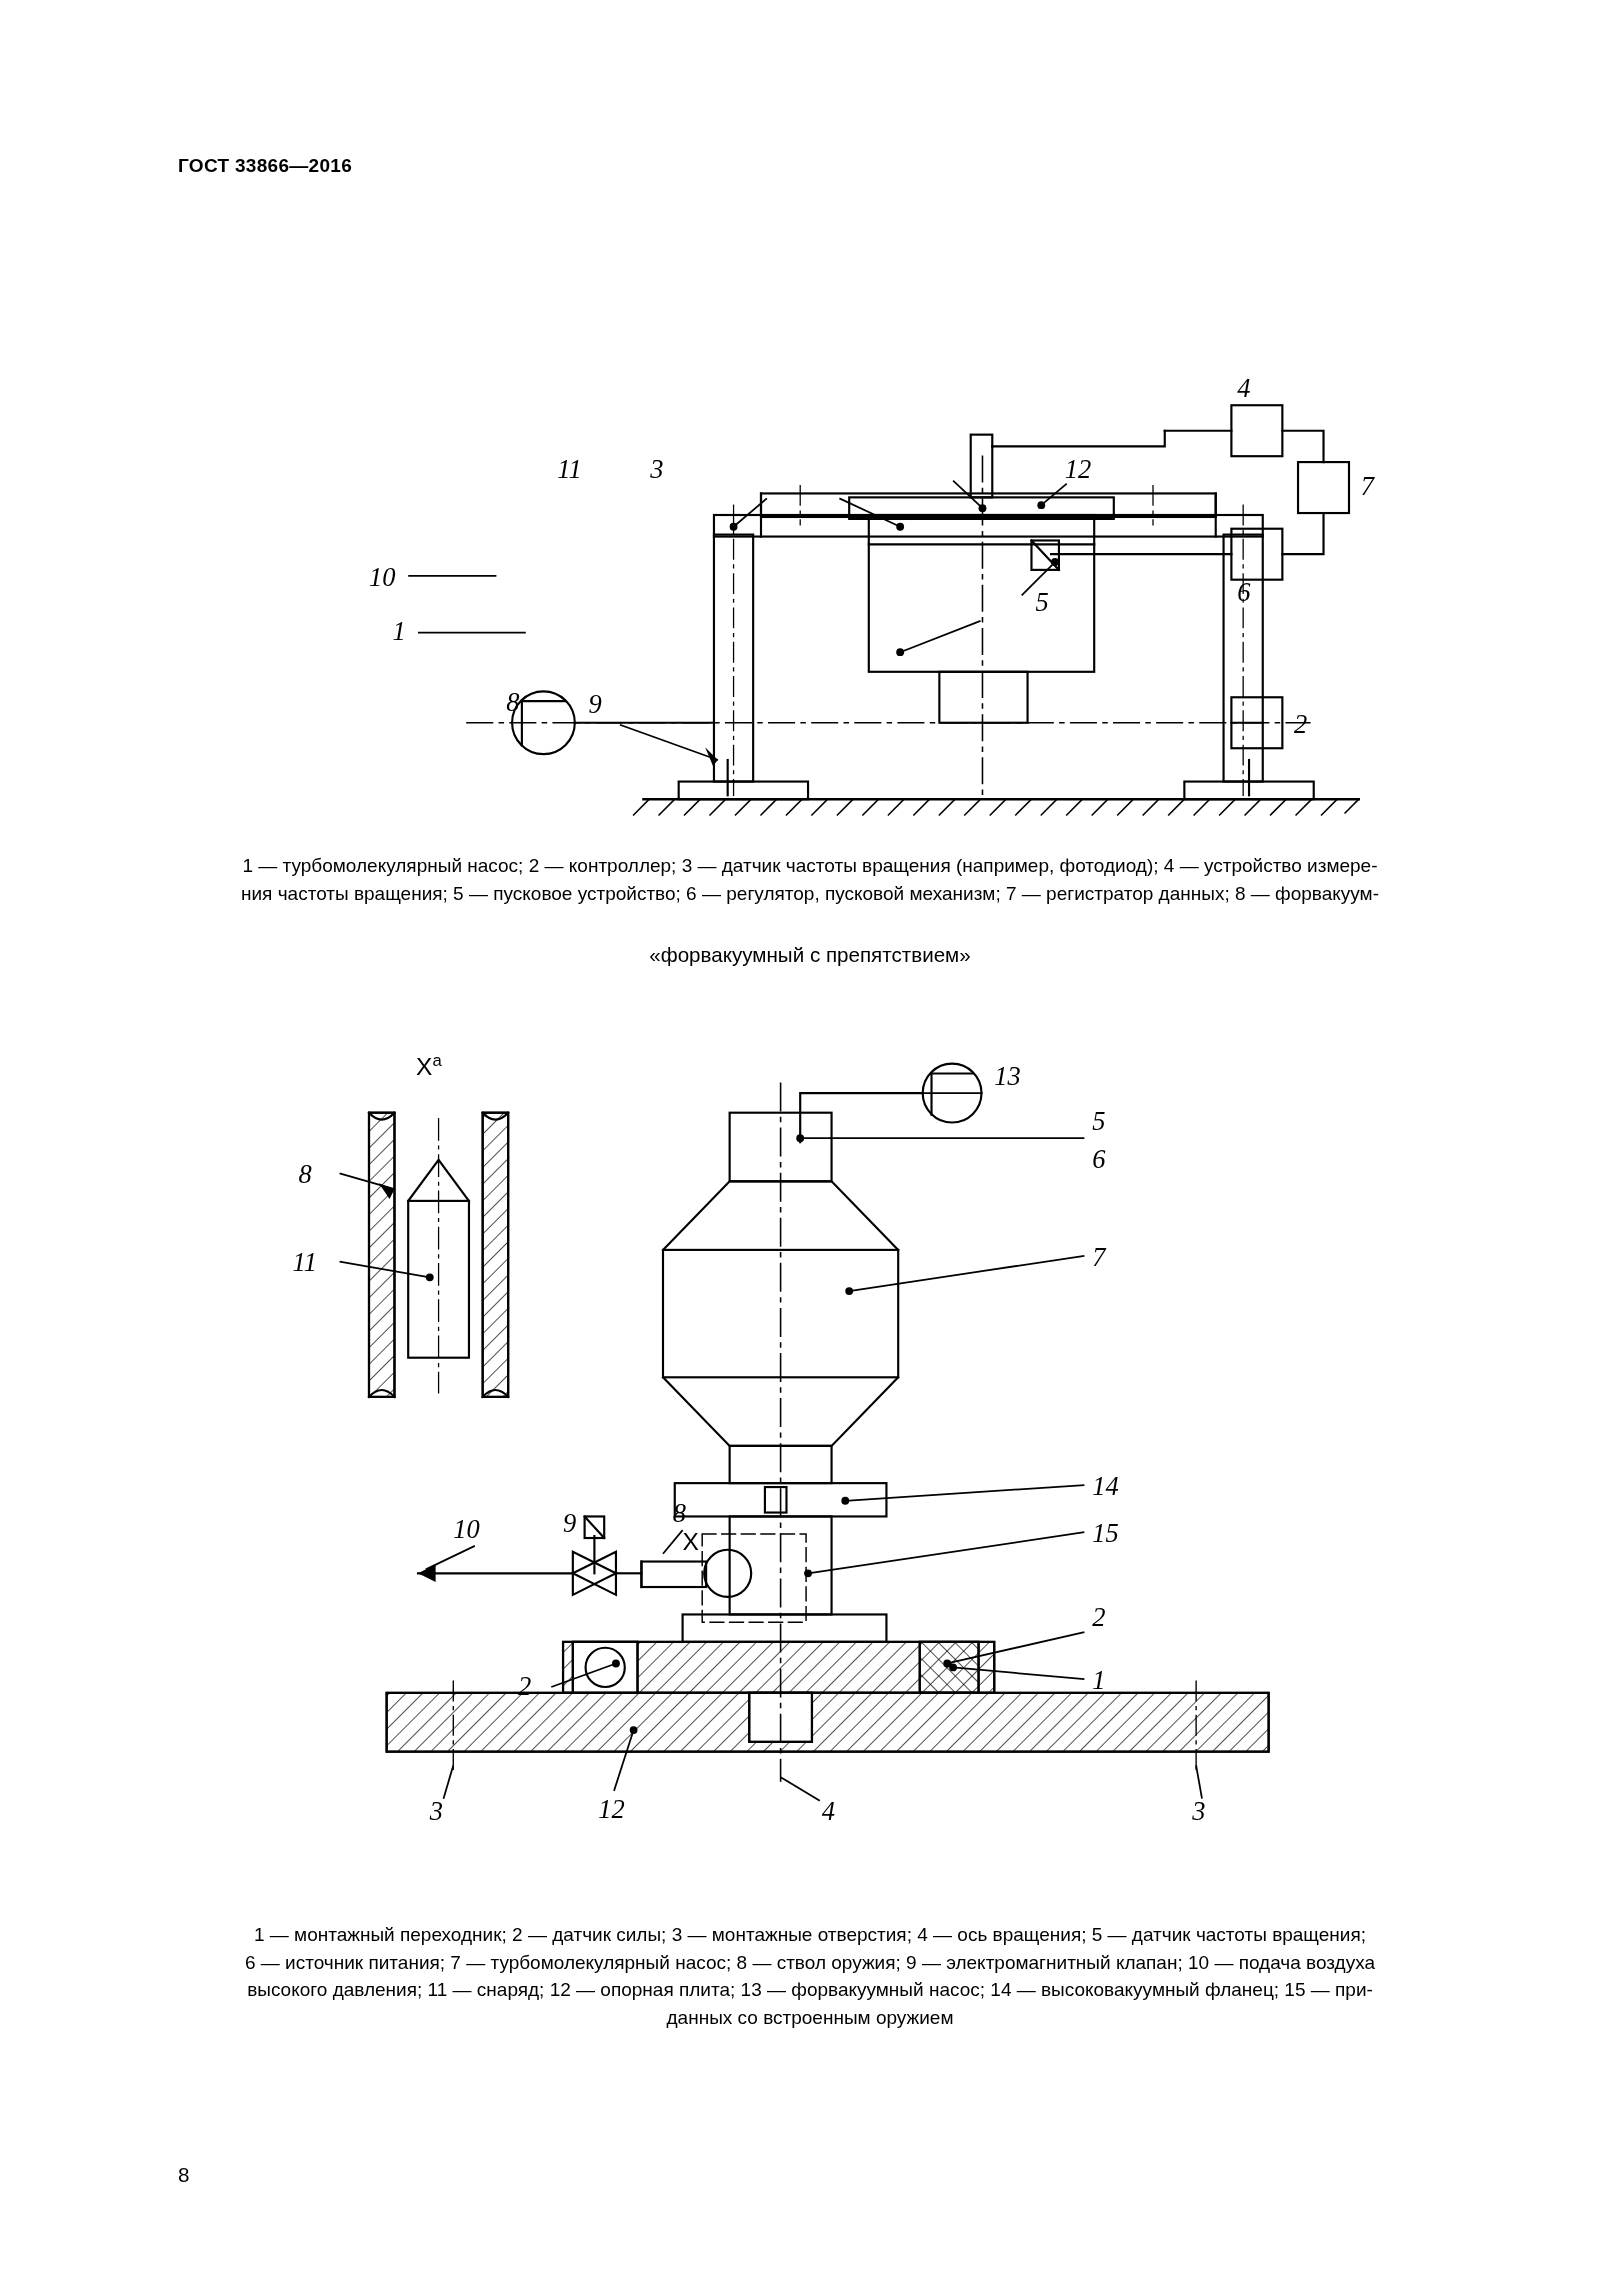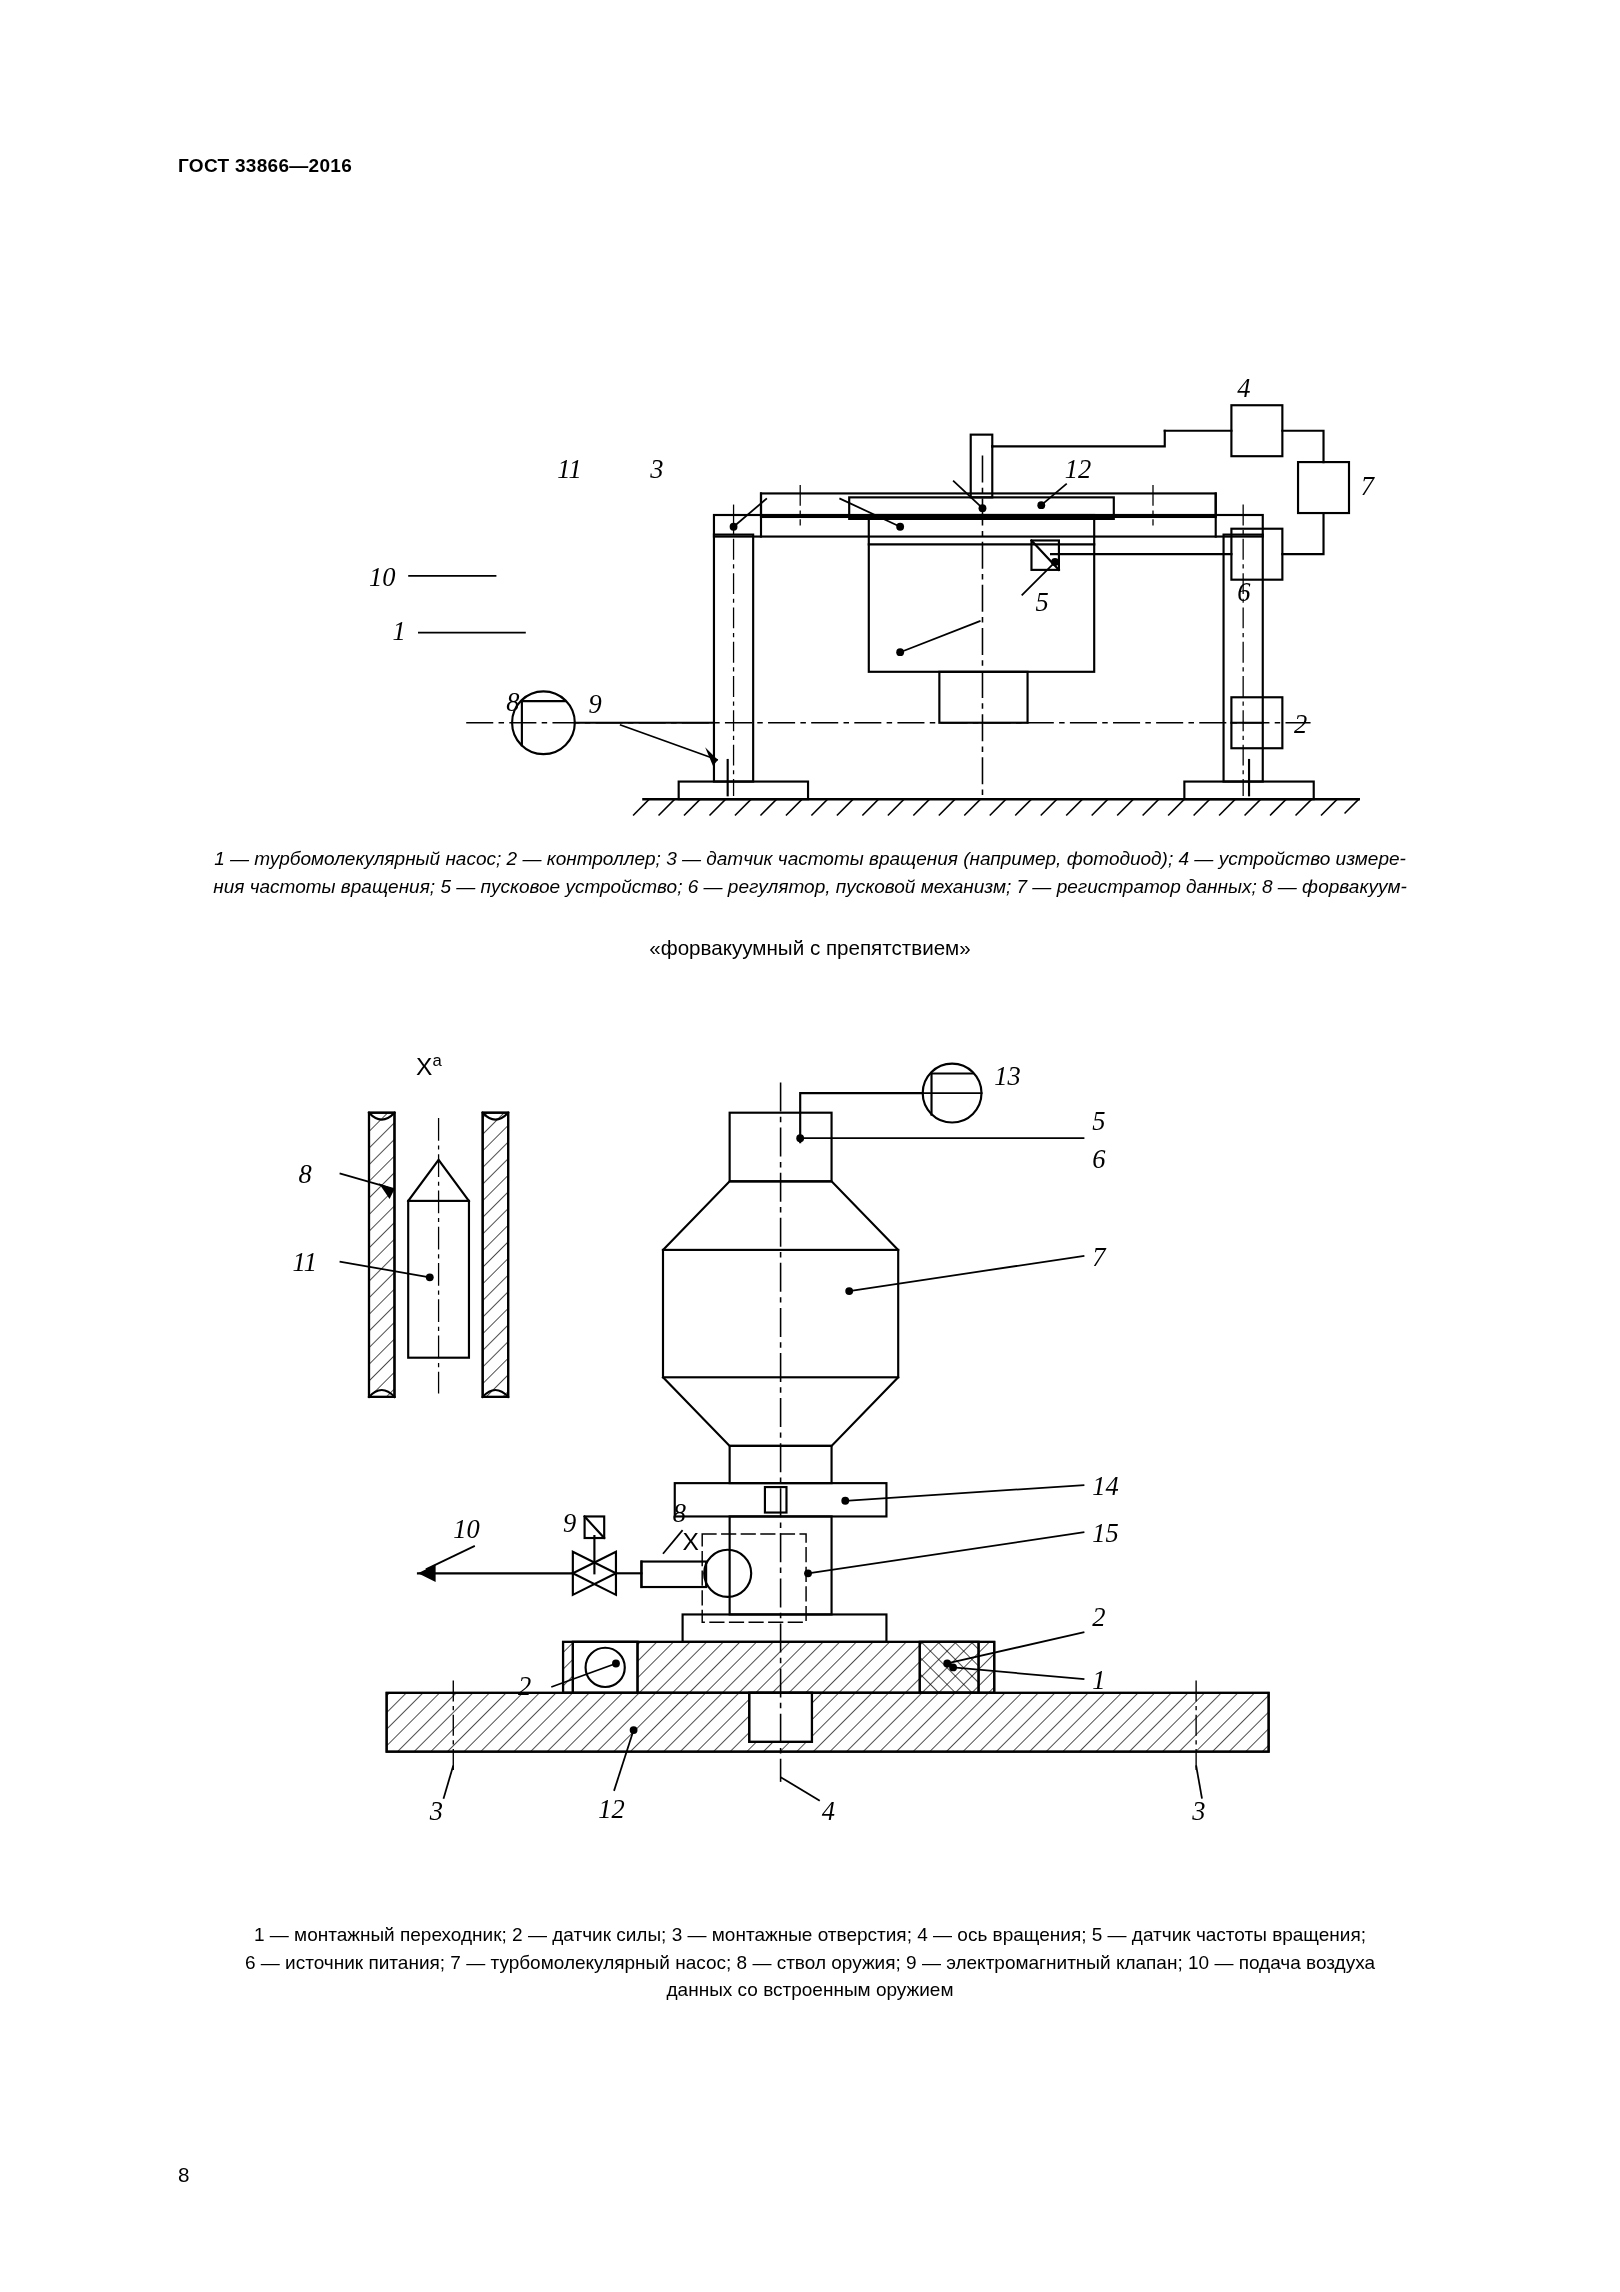--- a/index.html
+++ b/index.html
@@ -218,21 +218,21 @@
       <text class="lbl" x="340" y="510">8</text>
       <text class="lbl" x="424" y="512">9</text>
       <text class="lbl" x="880" y="408">5</text>
 
       <g stroke="#000" fill="none" stroke-width="1.8">
         <line x1="240" y1="372" x2="330" y2="372"></line>
         <line x1="250" y1="430" x2="360" y2="430"></line>
       </g>
     </svg>
 
-    <div class="caption justify" style="width:1264px; margin:26px auto 0;font-style:italic;">
+    <div class="caption justify" style="width:1264px; margin:33px auto 0;">
       <div>1 — турбомолекулярный насос; 2 — контроллер; 3 — датчик частоты вращения (например, фотодиод); 4 — устройство измере-</div>
       <div>ния частоты вращения; 5 — пусковое устройство; 6 — регулятор, пусковой механизм; 7 — регистратор данных; 8 — форвакуум-</div>
     </div>
 
     <div class="figtitle" style="width:1264px; margin:33px auto 0;">
       <div>«форвакуумный с препятствием»</div>
     </div>
   </div>
 
   <div class="fig" style="top:1044px;">
@@ -376,20 +376,21 @@
       <text class="lbl" x="434" y="790">12</text>
       <text class="lbl" x="662" y="792">4</text>
       <text class="lbl" x="286" y="504">10</text>
       <text class="lbl" x="398" y="498">9</text>
       <text class="lbl" x="510" y="488">8</text>
     </svg>
 
     <div class="caption justify" style="width:1264px; margin:34px auto 0;">
       <div>1 — монтажный переходник; 2 — датчик силы; 3 — монтажные отверстия; 4 — ось вращения; 5 — датчик частоты вращения;</div>
       <div>6 — источник питания; 7 — турбомолекулярный насос; 8 — ствол оружия; 9 — электромагнитный клапан; 10 — подача воздуха</div>
+      <div>высокого давления; 11 — снаряд; 12 — опорная плита; 13 — форвакуумный насос; 14 — высоковакуумный фланец; 15 — при-</div>
       <div>данных со встроенным оружием</div>
     </div>
 
   </div>
 
   <div class="footer-page">8</div>
 
 </div>
 
 

